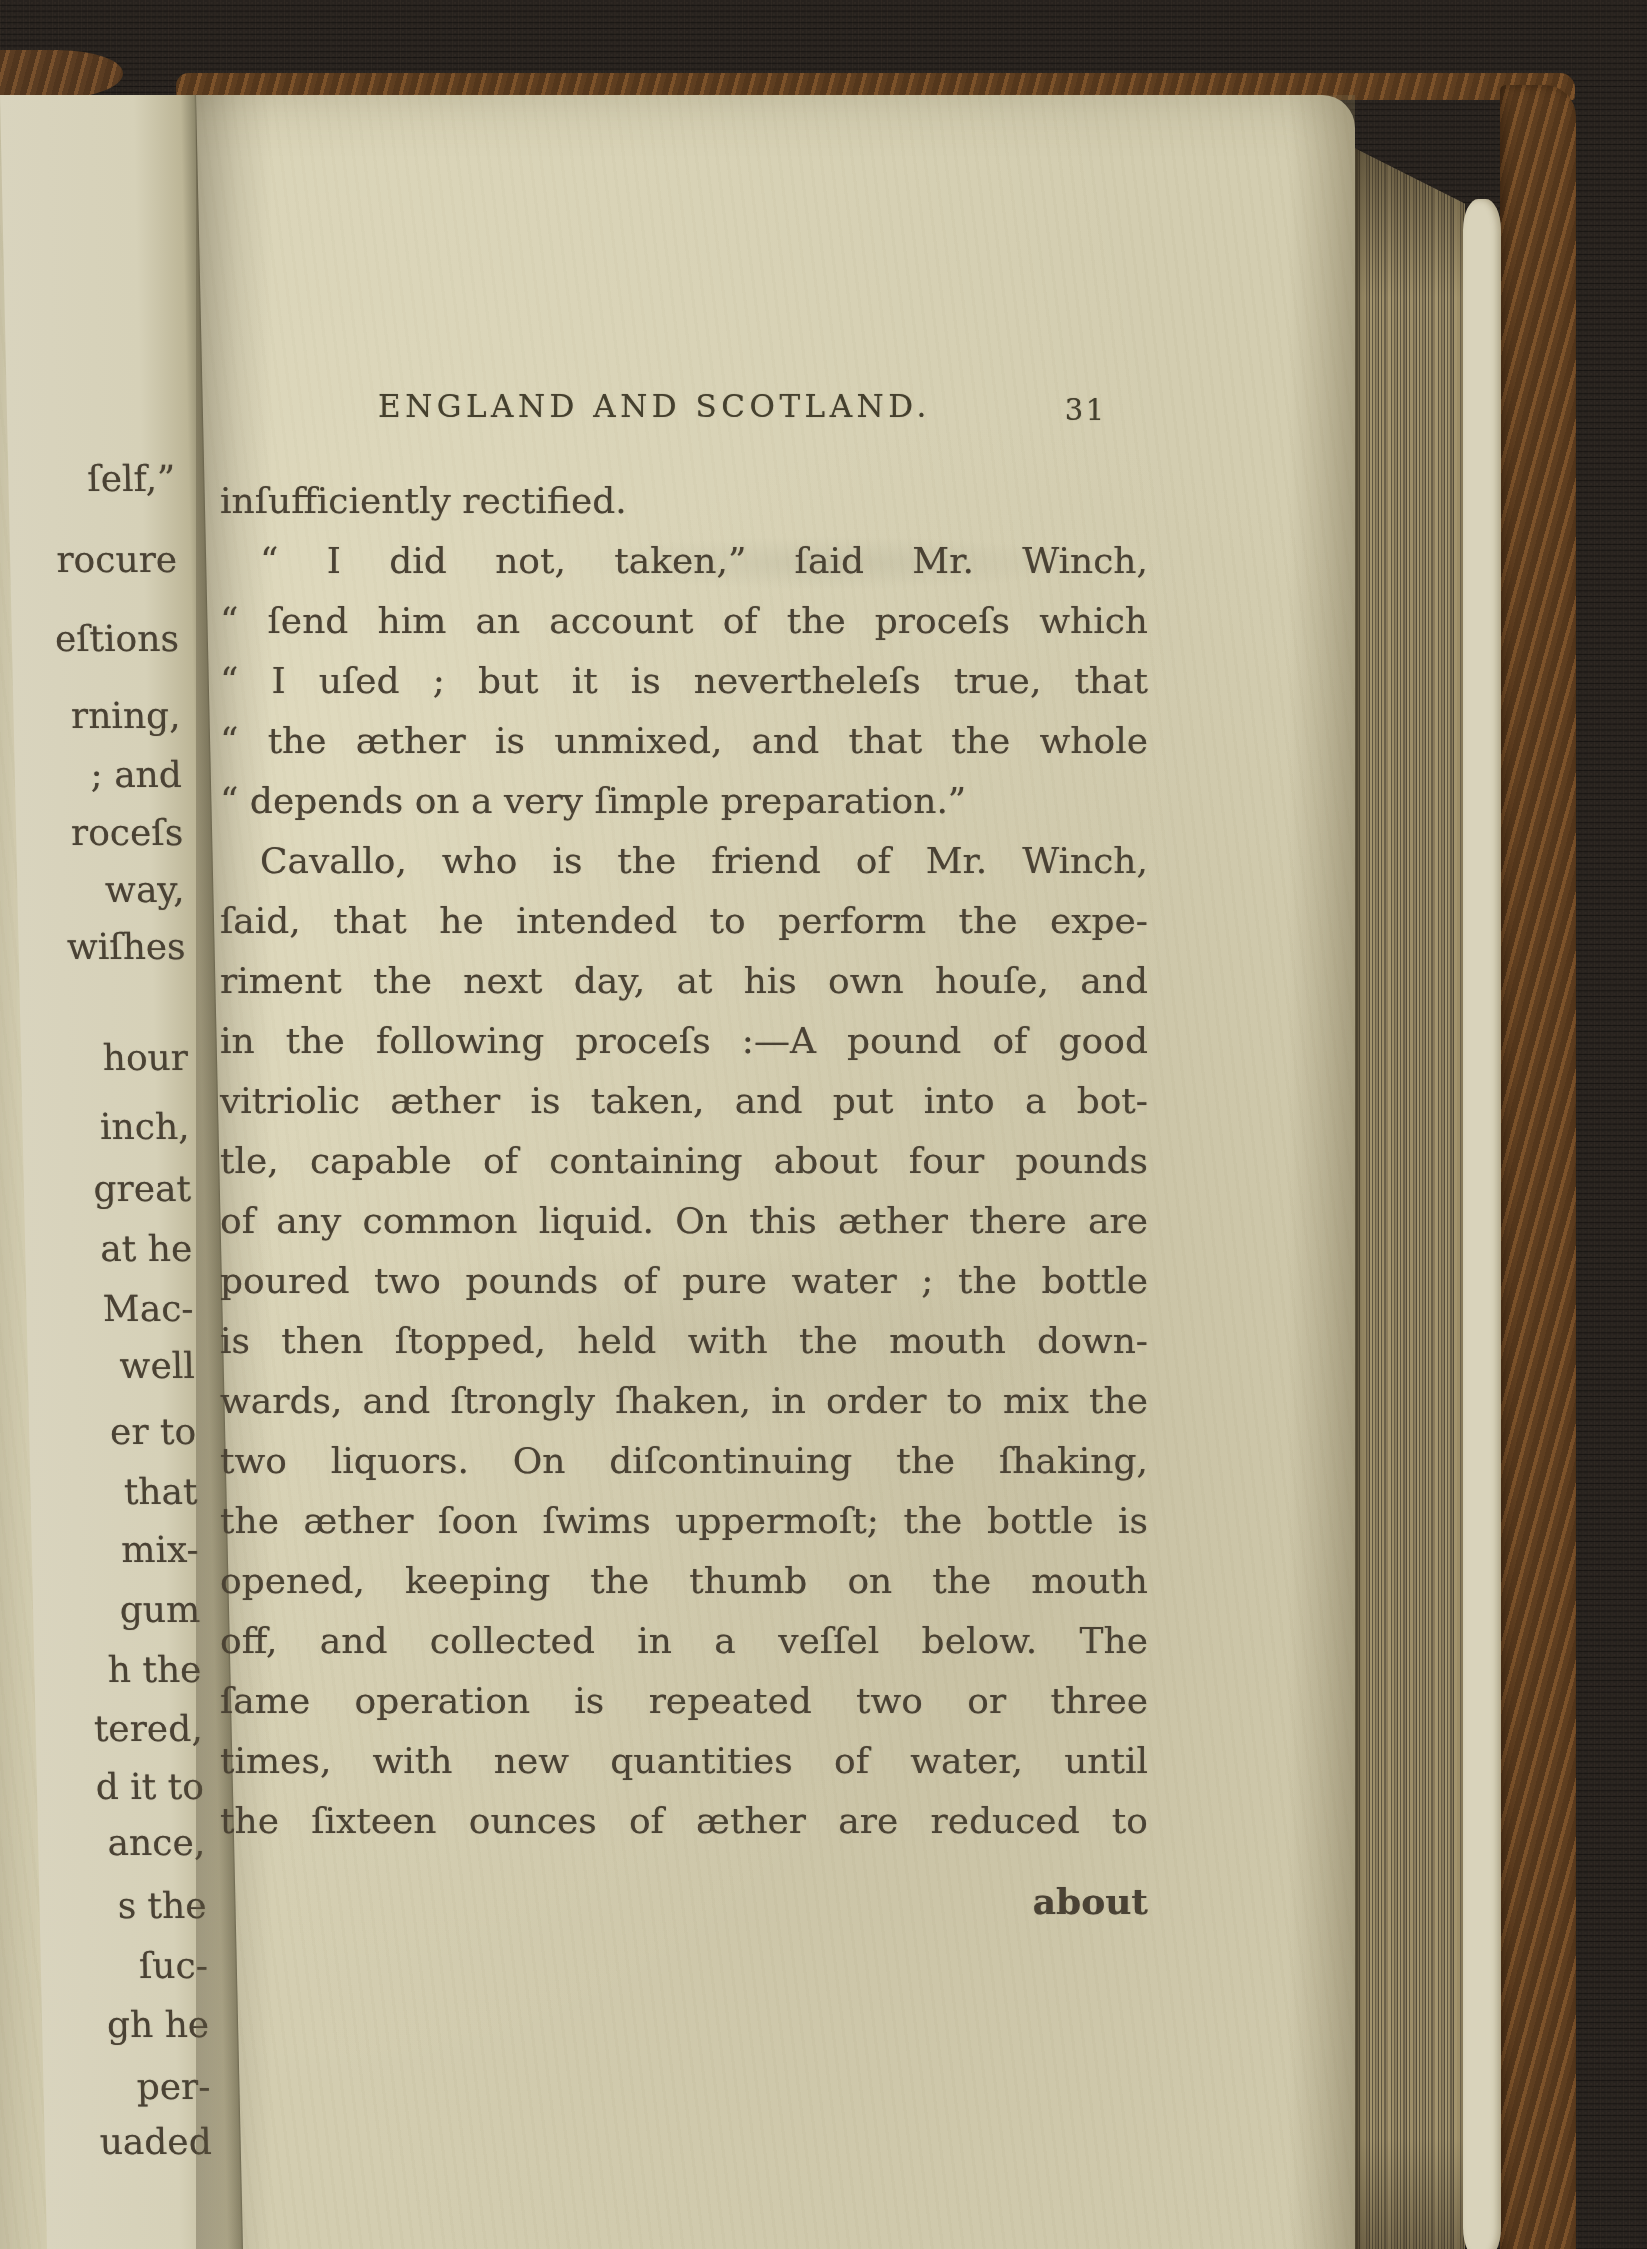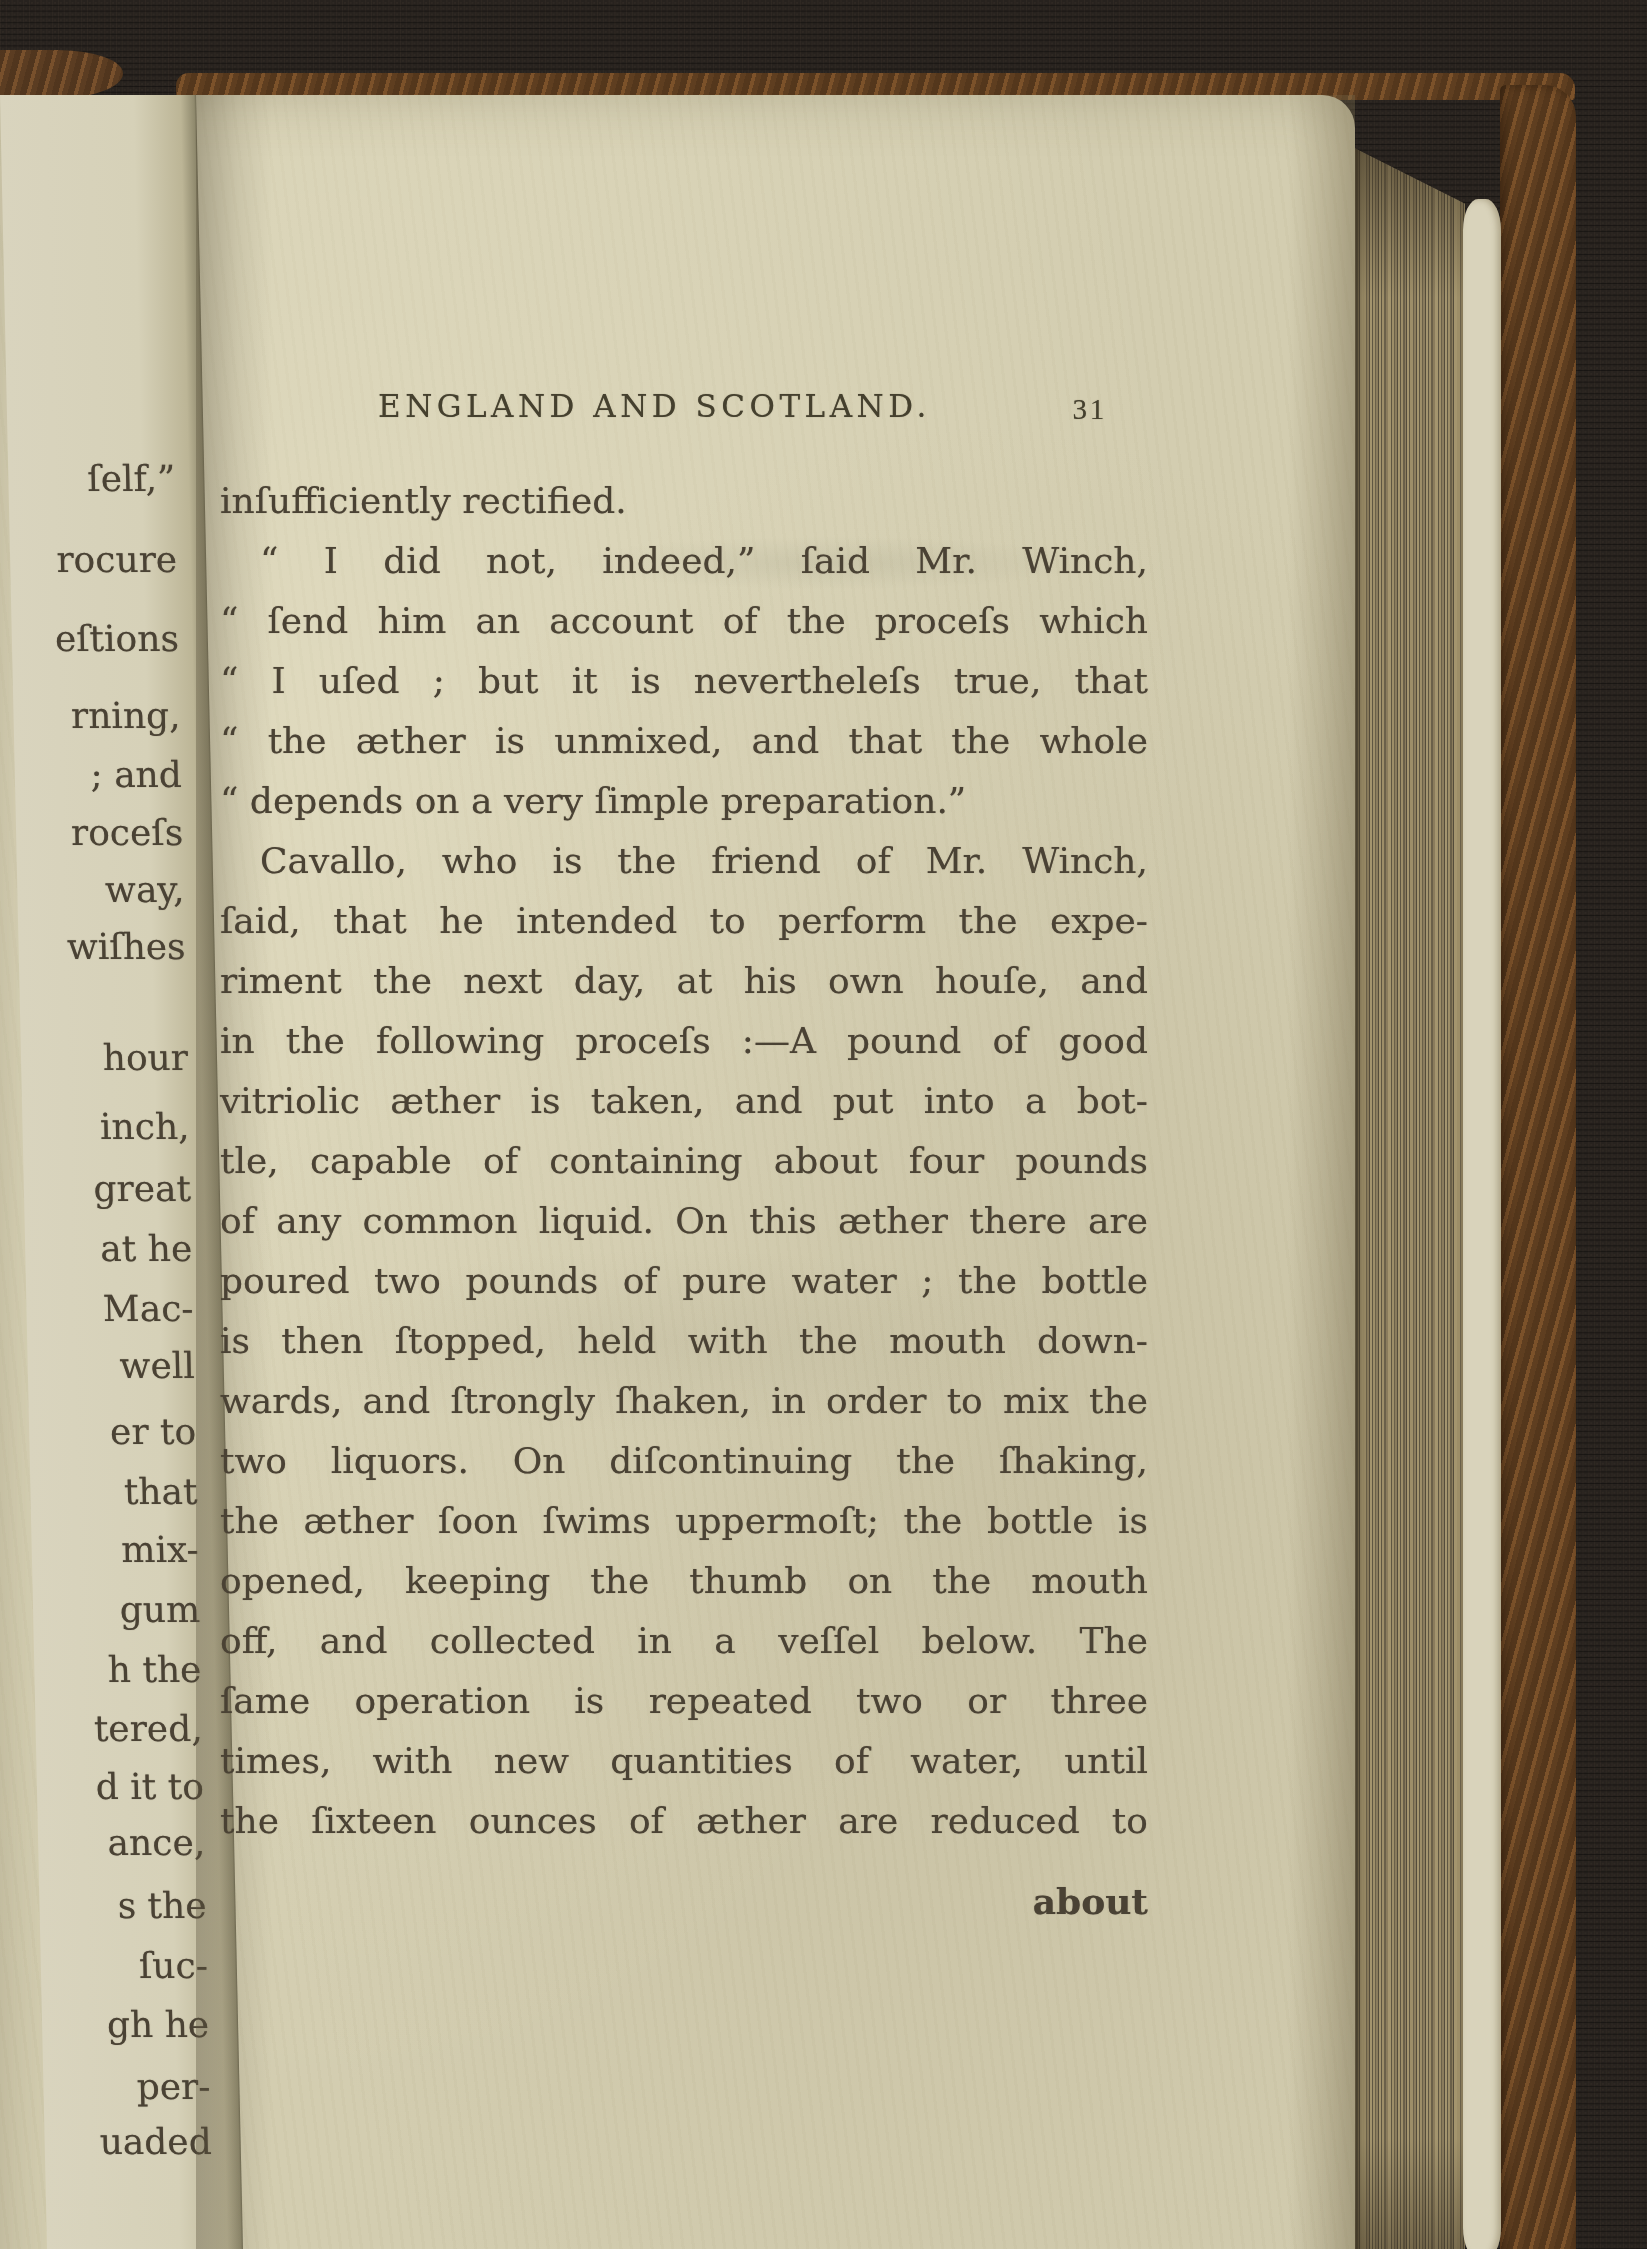--- a/index.html
+++ b/index.html
@@ -59,21 +59,21 @@
   .ghost1{left:562px;top:441px;width:540px;height:54px;
     background:radial-gradient(ellipse,rgba(95,100,80,.10),transparent 70%);}
   .ghost2{left:270px;top:1152px;width:810px;height:189px;
     background:radial-gradient(ellipse,rgba(100,95,75,.07),transparent 70%);}
 
   
   .header{left:220px;top:293px;width:928px;height:54px;color:#45402e;}
   .running-title{position:absolute;left:158px;top:0;font-size:31px;letter-spacing:4.5px;
     white-space:nowrap;text-shadow:0 0 0.9px rgba(69,64,46,.6);}
   .page-num{position:absolute;right:41px;top:4.5px;font-size:29px;letter-spacing:2.7px;
-    text-shadow:0 0 0.9px rgba(69,64,46,.6);font-family:Liberation Serif, serif;}
+    text-shadow:0 0 0.9px rgba(69,64,46,.6);}
 
   .text-block{left:220px;top:376px;width:928px;color:#4a4234;}
   .line{height:60px;line-height:60px;font-size:36px;text-align:justify;
     text-align-last:justify;text-justify:inter-word;
     text-shadow:0 0 0.9px rgba(74,66,52,.55);}
   .line.plain{text-align-last:left;}
   .line.indent{text-indent:40px;}
   .line.catchword{text-align-last:right;margin-top:20px;font-weight:bold;}
 </style>
 </head>
@@ -125,21 +125,21 @@
   <div class="abs stain ghost1"></div>
   <div class="abs stain ghost2"></div>
 
   <div class="abs header">
     <span class="running-title">ENGLAND AND SCOTLAND.</span>
     <span class="page-num">31</span>
   </div>
 
   <div class="abs text-block">
     <div class="line plain">inſufficiently rectified.</div>
-    <div class="line indent">“ I did not, indeed,” ſaid Mr. Winch,</div>
+    <div class="line indent">“ I did not, taken,” ſaid Mr. Winch,</div>
     <div class="line">“ ſend him an account of the proceſs which</div>
     <div class="line">“ I uſed ; but it is nevertheleſs true, that</div>
     <div class="line">“ the æther is unmixed, and that the whole</div>
     <div class="line plain">“ depends on a very ſimple preparation.”</div>
     <div class="line indent">Cavallo, who is the friend of Mr. Winch,</div>
     <div class="line">ſaid, that he intended to perform the expe-</div>
     <div class="line">riment the next day, at his own houſe, and</div>
     <div class="line">in the following proceſs :—A pound of good</div>
     <div class="line">vitriolic æther is taken, and put into a bot-</div>
     <div class="line">tle, capable of containing about four pounds</div>

